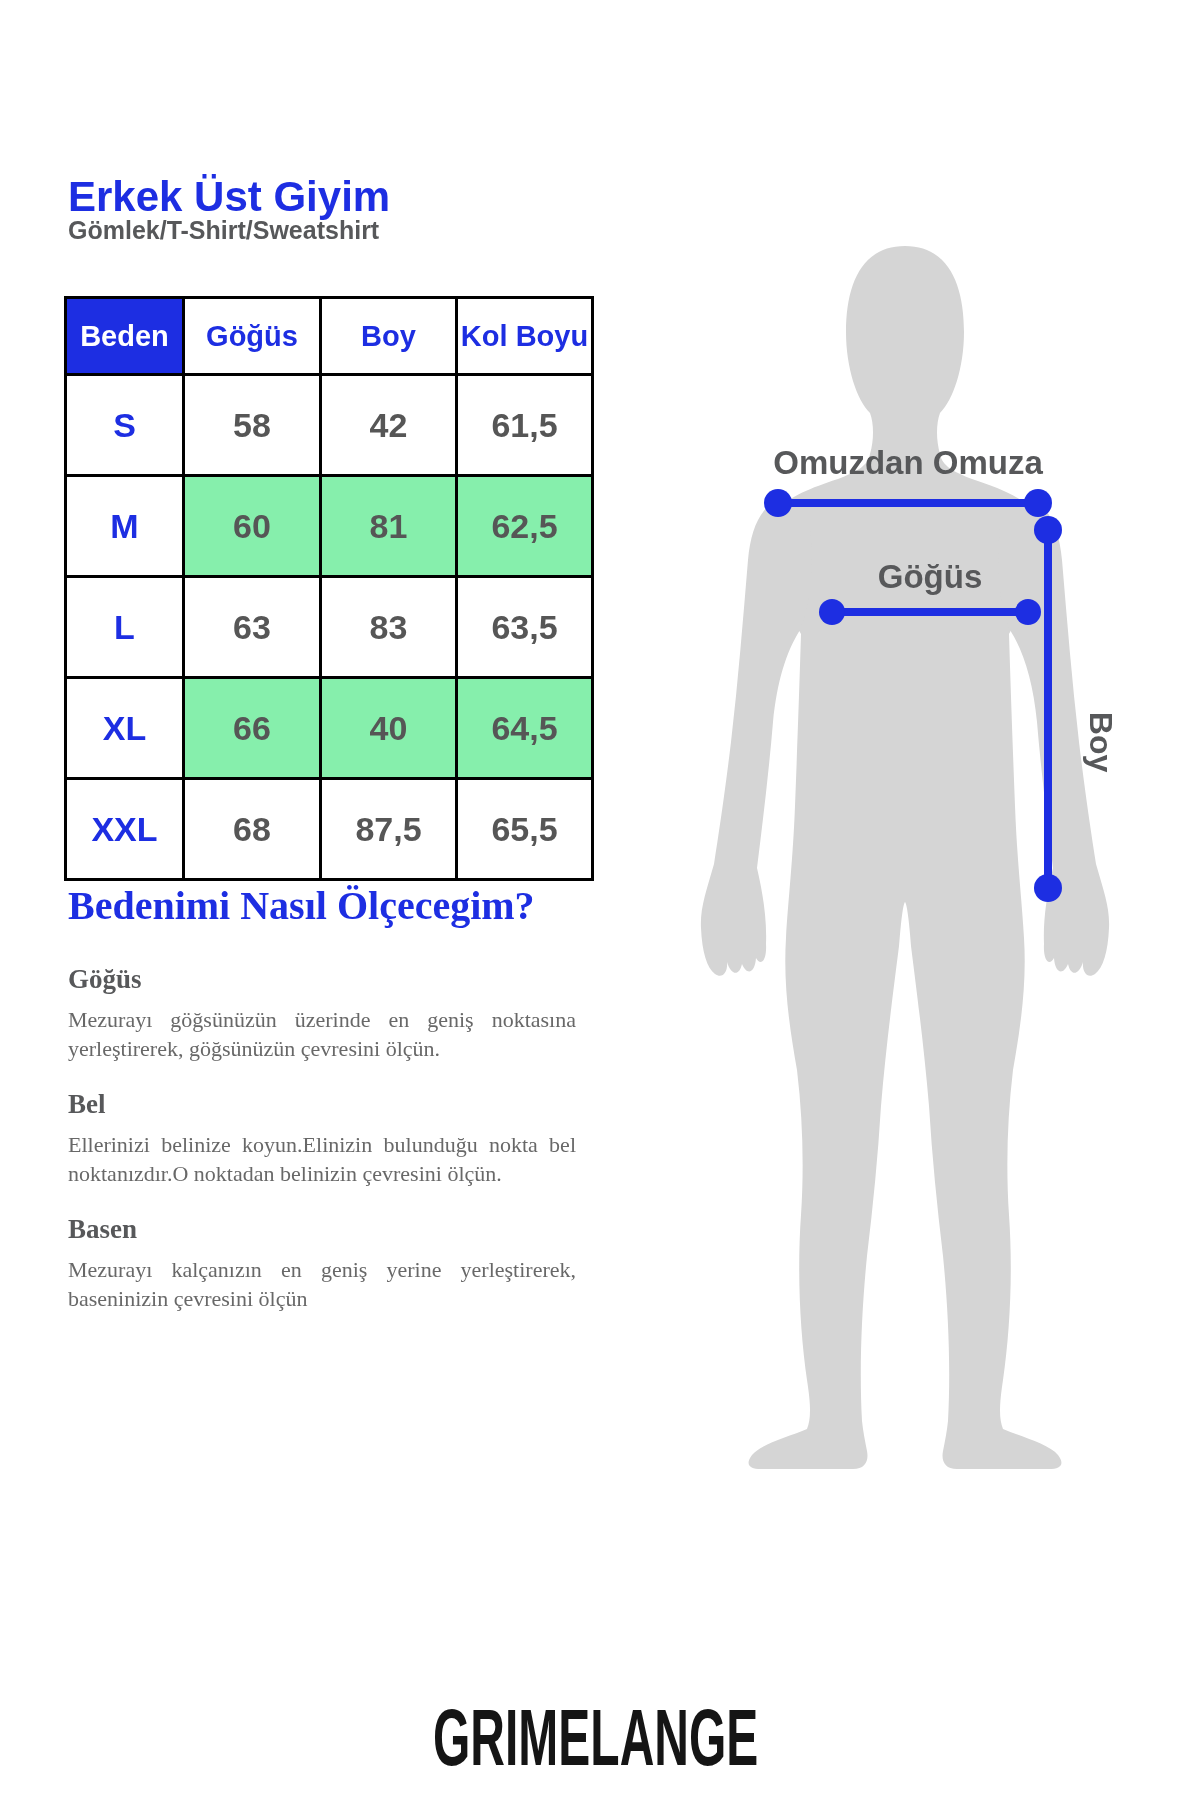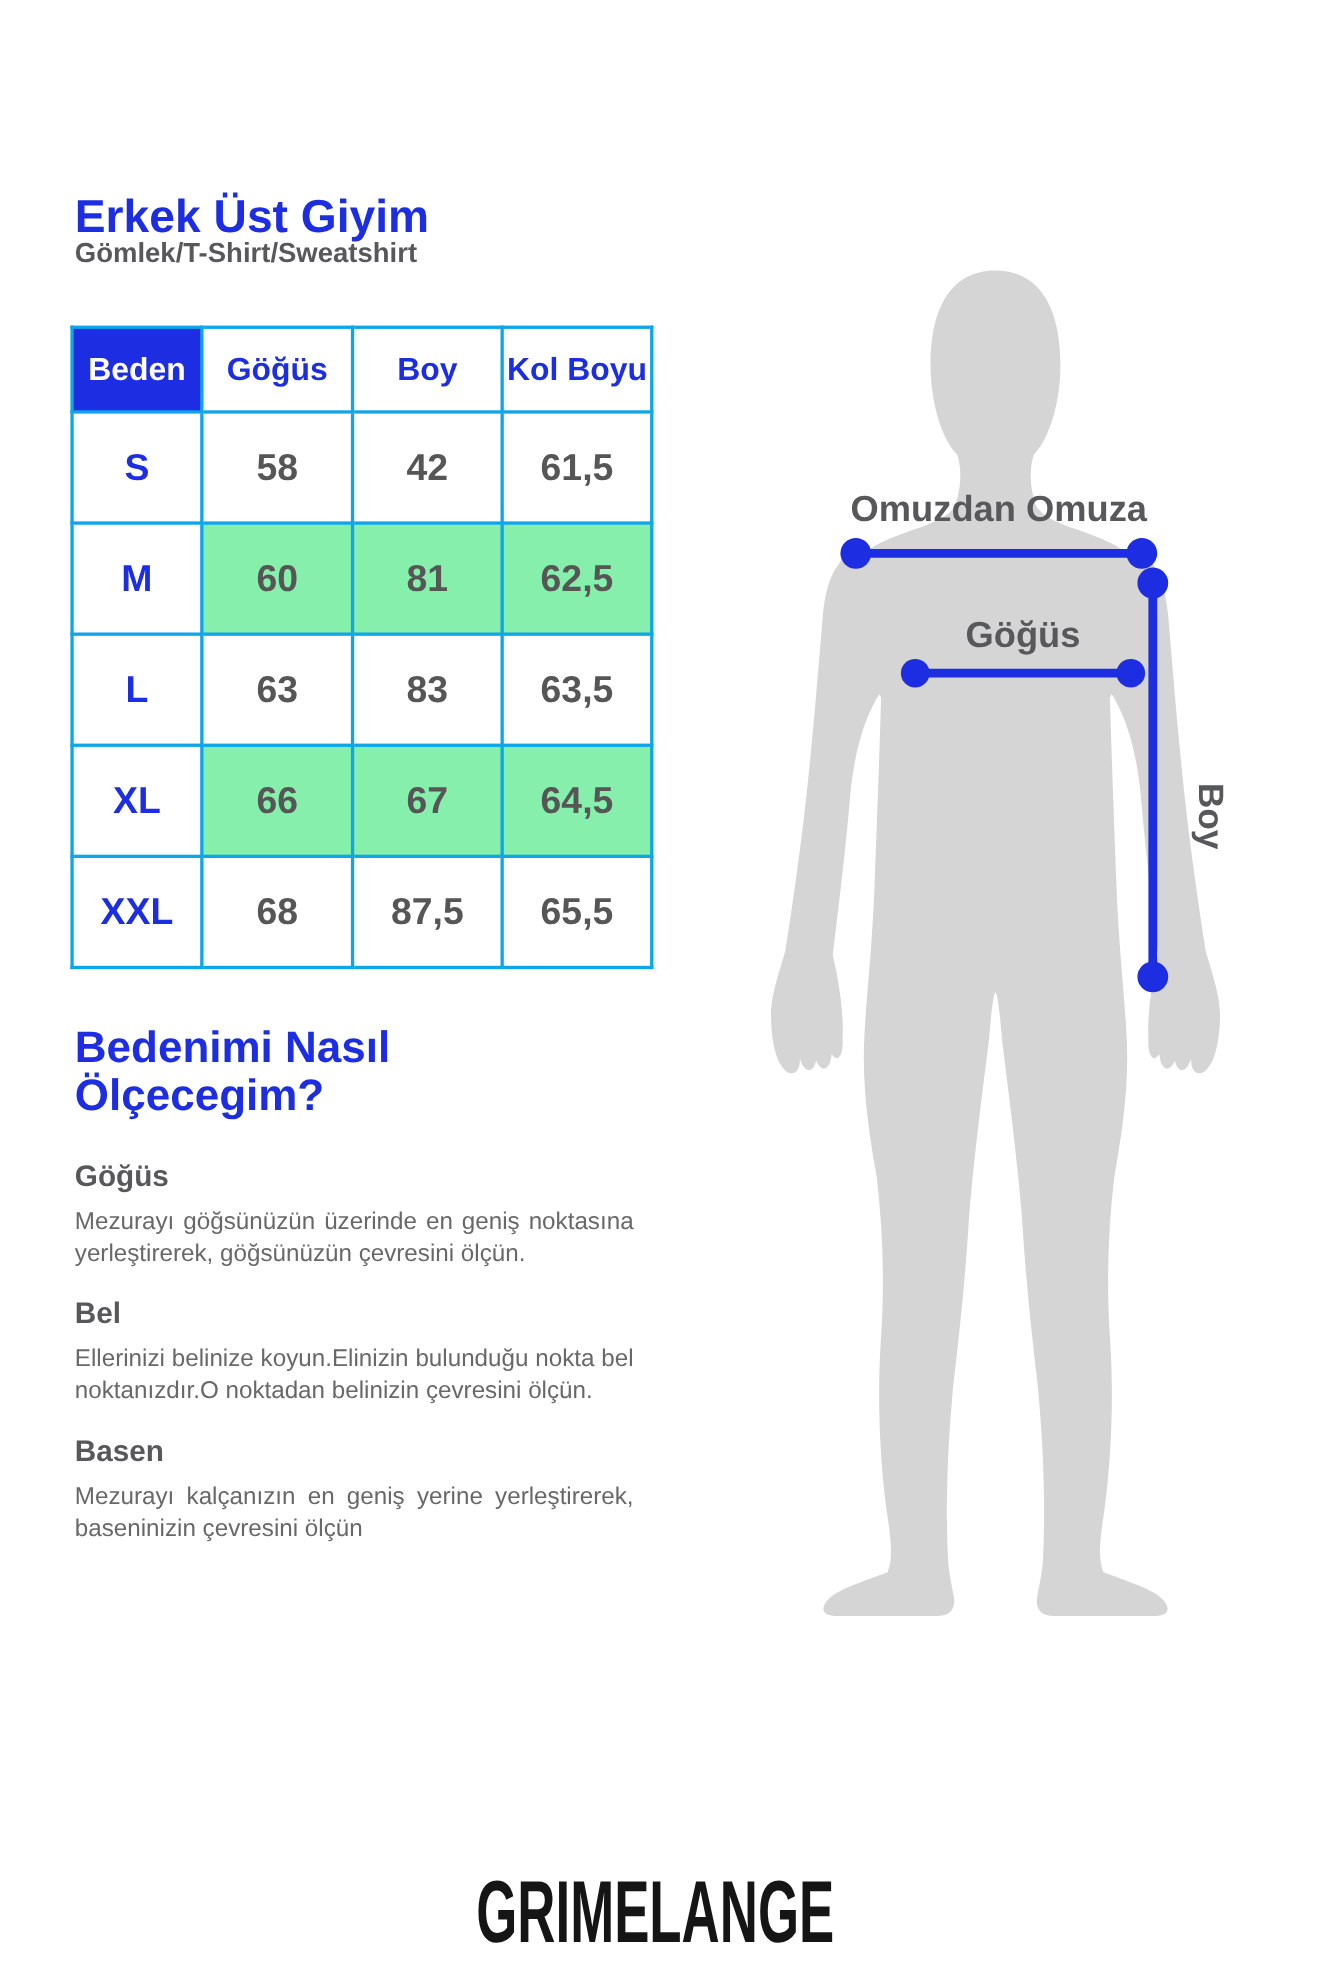--- a/index.html
+++ b/index.html
@@ -12,29 +12,29 @@
                 letter-spacing:0px; line-height:1.1; }
   .page-subtitle { position:absolute; left:68px; top:216px;
                    font-size:25px; font-weight:bold; color:#57585a; }
 
   table.size-table { position:absolute; left:64px; top:296px;
                      width:527px; border-collapse:collapse; table-layout:fixed; }
   .size-table col.c0 { width:118px; }
   .size-table col.c1 { width:137px; }
   .size-table col.c2 { width:136px; }
   .size-table col.c3 { width:136px; }
-  .size-table th, .size-table td { border:3px solid #0ea5e9; text-align:center;
+  .size-table th, .size-table td { border:3px solid #000000; text-align:center;
                                    vertical-align:middle; background:#ffffff; }
   .size-table thead th { height:77px; font-size:29px; font-weight:bold; color:#1d2ee2; }
   .size-table thead th.corner { background:#1d2ee2; color:#ffffff; }
   .size-table tbody td { height:101px; font-size:34px; font-weight:bold; color:#565656; }
   .size-table tbody td.size-cell { color:#1d2ee2; }
   .size-table tbody tr.shaded td.val-cell { background:#86efac; }
 
-  .guide { position:absolute; left:68px; top:930px; width:508px; }
+  .guide { position:absolute; left:68px; top:884px; width:508px;font-family:Liberation Serif, serif; }
   .guide-heading { font-size:40px; font-weight:bold; color:#1d2ee2;
                    line-height:1.1; margin:0 0 36px 0; }
   .guide h3 { font-size:27px; font-weight:bold; color:#57585a; margin:0 0 10px 0; }
   .guide p  { font-size:22px; color:#686868; line-height:29px;
               text-align:justify; margin:0 0 26px 0; }
 
   .diagram { position:absolute; left:600px; top:230px; width:600px; height:1250px; }
 
   .brand-logo { position:absolute; left:433px; top:1698px;
                 font-size:80px; font-weight:bold; color:#151515;
@@ -77,21 +77,21 @@
     </tr>
     <tr>
       <td class="size-cell">L</td>
       <td class="val-cell">63</td>
       <td class="val-cell">83</td>
       <td class="val-cell">63,5</td>
     </tr>
     <tr class="shaded">
       <td class="size-cell">XL</td>
       <td class="val-cell">66</td>
-      <td class="val-cell">67</td>
+      <td class="val-cell">40</td>
       <td class="val-cell">64,5</td>
     </tr>
     <tr>
       <td class="size-cell">XXL</td>
       <td class="val-cell">68</td>
       <td class="val-cell">87,5</td>
       <td class="val-cell">65,5</td>
     </tr>
   </tbody>
 </table>

